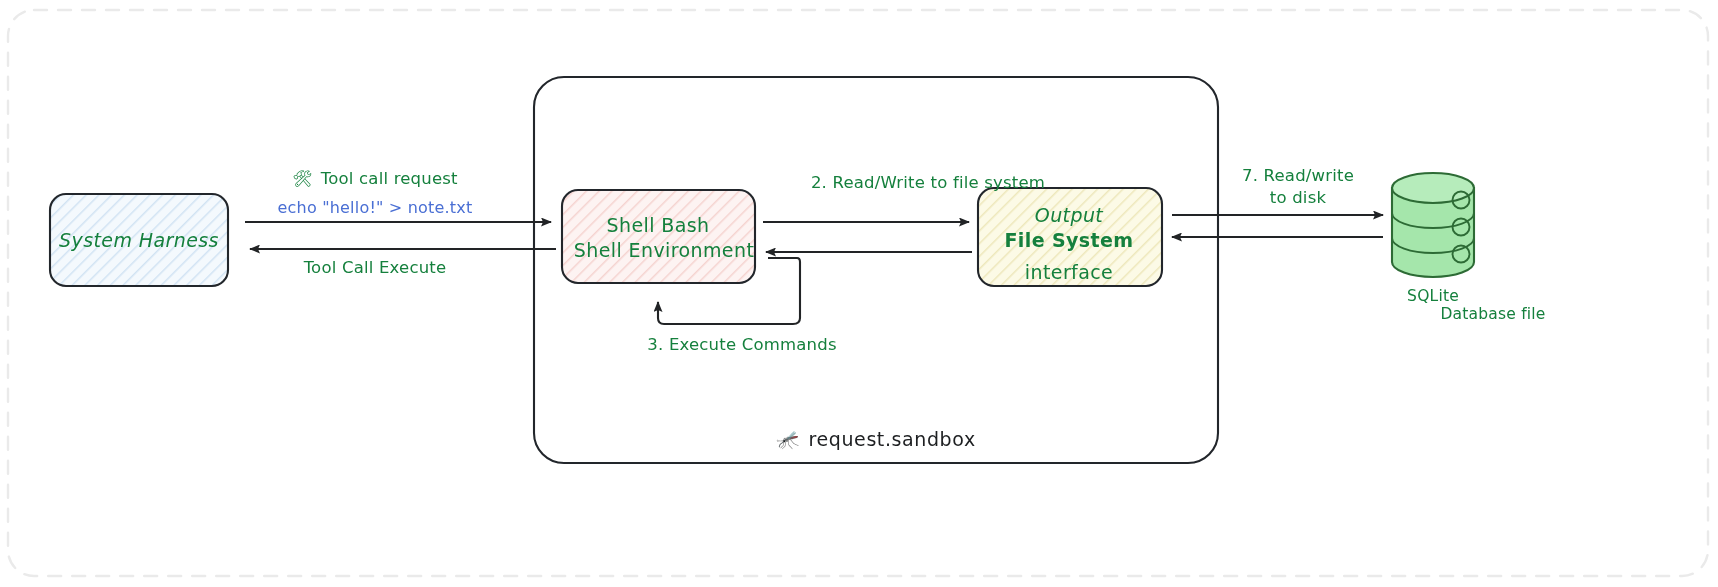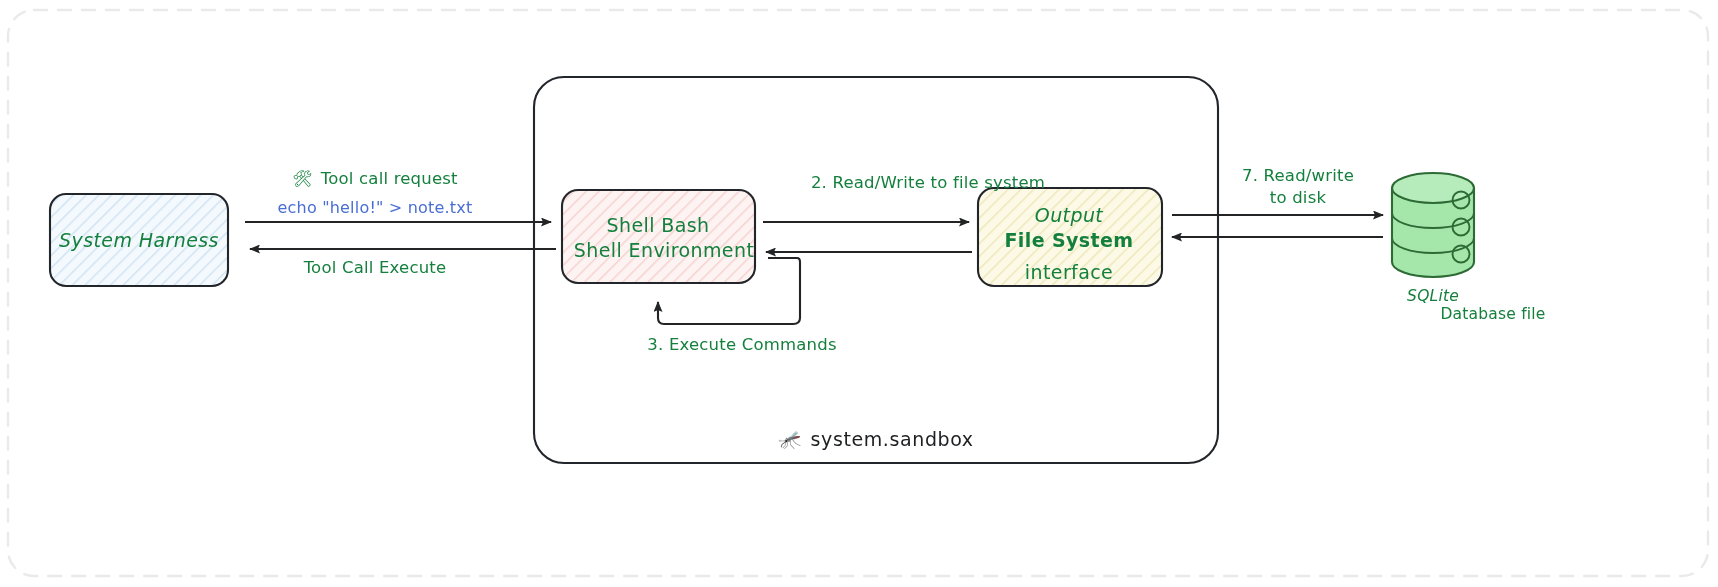--- a/index.html
+++ b/index.html
@@ -163,18 +163,18 @@
 
   <div class="txt edge-label center" style="left:904px; top:172px;margin-left:24px;">2. Read/Write to file system</div>
 
   <div class="txt node-label center italicish" style="left:1069px; top:203px;">Output</div>
   <div class="txt node-label center" style="left:1069px; top:228px;font-weight:bold;">File System</div>
   <div class="txt node-label center" style="left:1069px; top:260px;">interface</div>
 
   <div class="txt edge-label center" style="left:1298px; top:165px;">7. Read/write</div>
   <div class="txt edge-label center" style="left:1298px; top:187px;">to disk</div>
 
-  <div class="txt small-label center" style="left:1433px; top:287px;font-style:italic;">SQLite</div>
+  <div class="txt small-label center" style="left:1433px; top:287px;">SQLite</div>
   <div class="txt small-label center" style="left:1493px; top:305px;">Database file</div>
 
-  <div class="txt sandbox-label center" style="left:876px; top:427px;"><span class="emoji" style="margin-right: 8px;">🦟</span><span>system.sandbox</span></div>
+  <div class="txt sandbox-label center" style="left:876px; top:427px;"><span class="emoji" style="margin-right: 8px;">🦟</span><span>request.sandbox</span></div>
 
 </div>
 
 </body></html>

